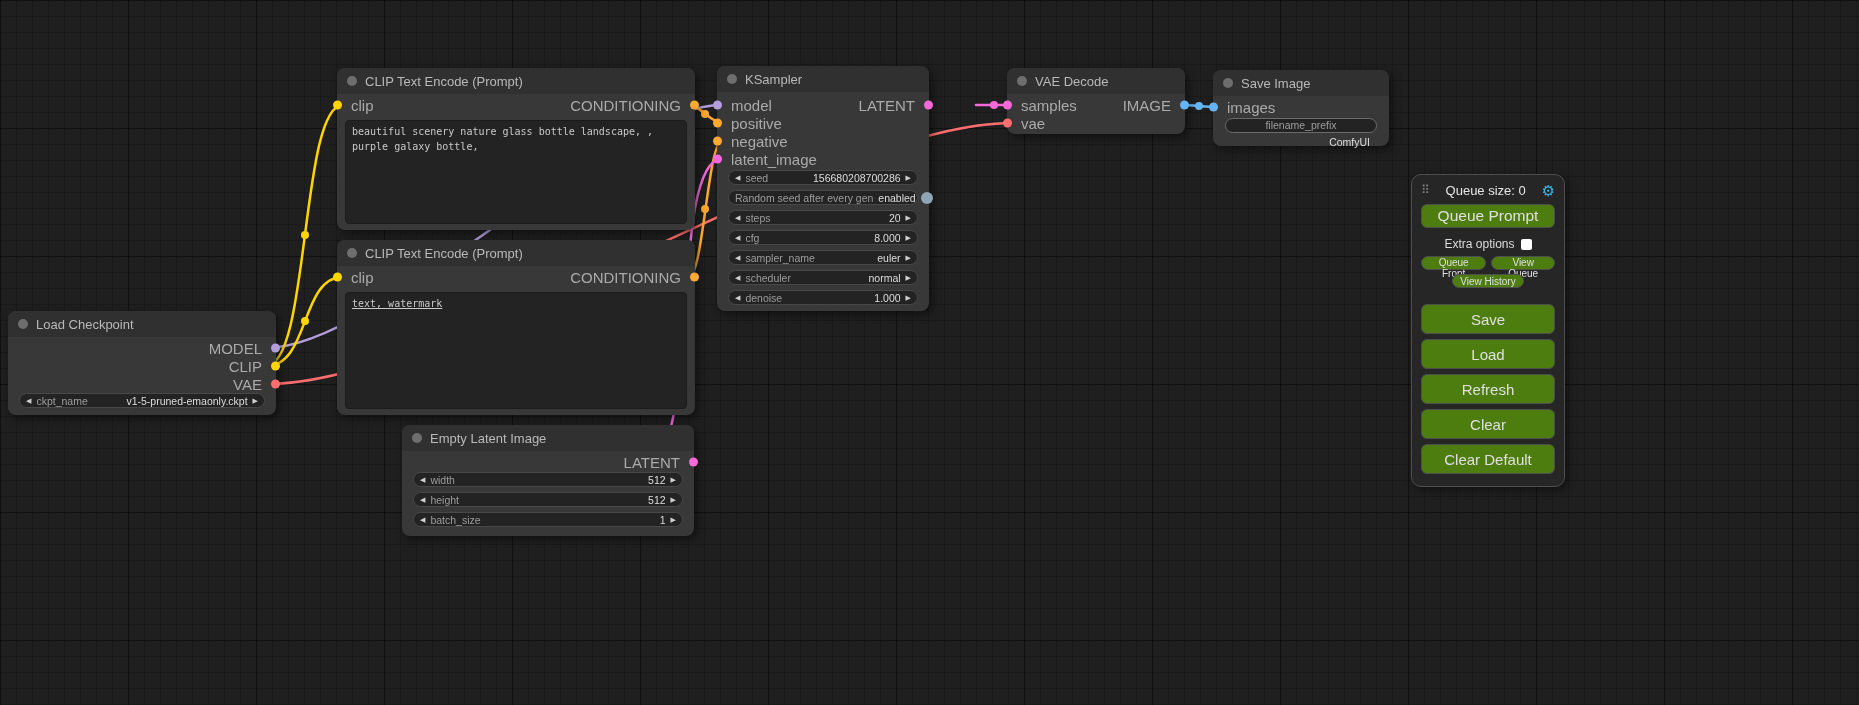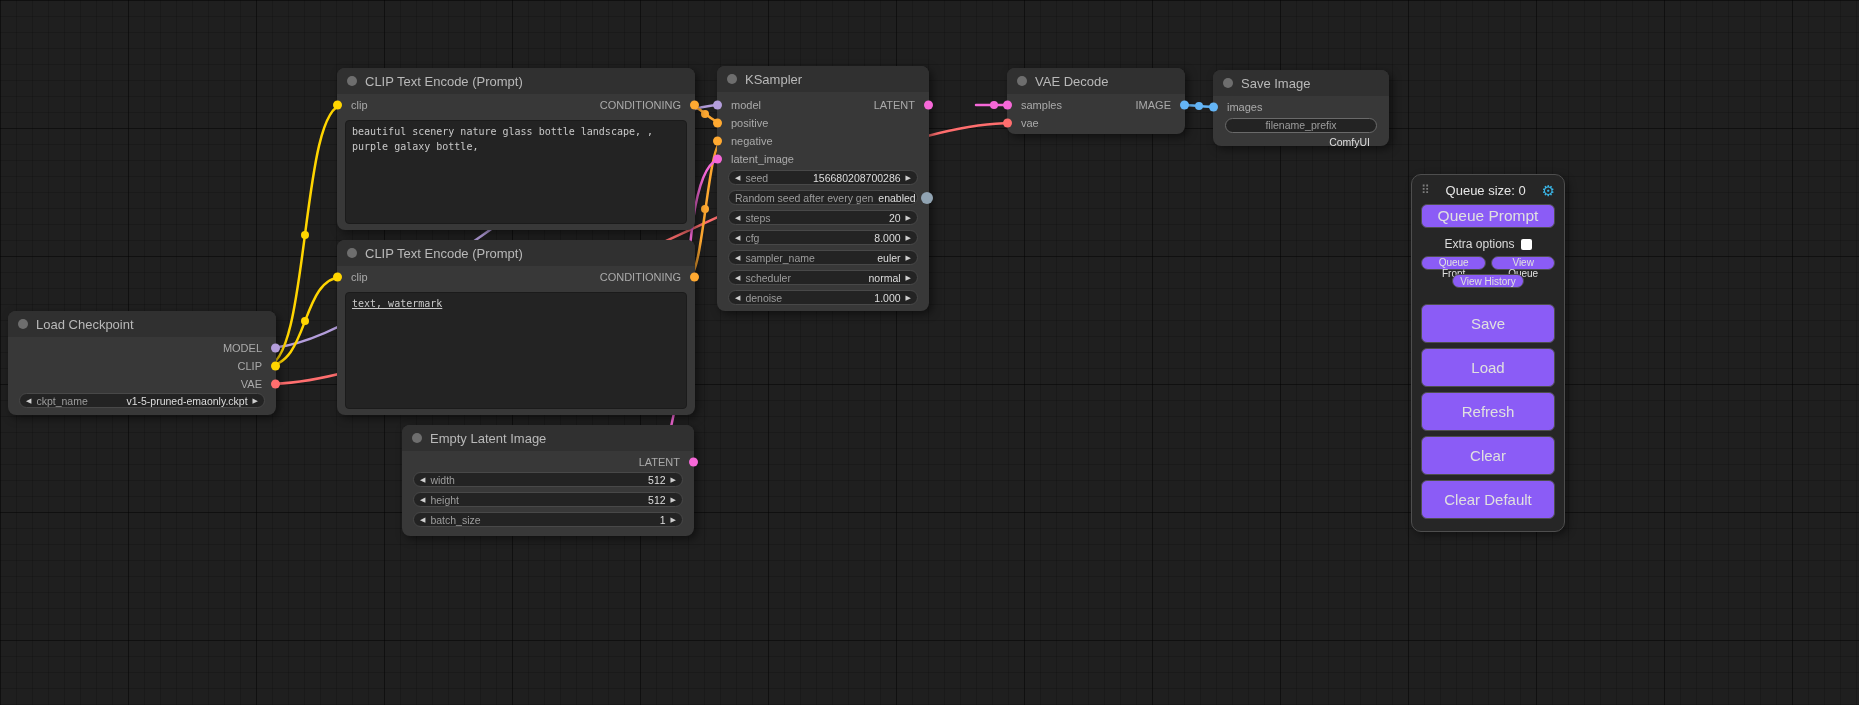--- a/index.html
+++ b/index.html
@@ -22,21 +22,21 @@
   .f-model{fill:var(--model)} .f-clip{fill:var(--clip)}
   .f-cond{fill:var(--conditioning)} .f-latent{fill:var(--latent)} .f-image{fill:var(--image)}
 
   .node { position:absolute; background:#383838; border-radius:8px;
     box-shadow:3px 3px 9px rgba(0,0,0,0.5); color:#a8a8a8; }
   .node-title { height:26px; display:flex; align-items:center; gap:8px; padding:0 10px;
     background:#303030; border-radius:8px 8px 0 0; color:#b9b9b9; font-size:13px; }
   .collapse-dot { width:10px; height:10px; border-radius:50%; background:#6e6e6e; flex:none; }
 
   .slot-row { position:relative; height:18px; display:flex; align-items:center;
-    font-size:11px; color:#aaa; padding:0 14px; }
+    font-size:15px; color:#aaa; padding:0 14px; }
   .slot-row.first { margin-top:2px; }
   .slot-row.dual { justify-content:space-between; }
   .slot-row.out { justify-content:flex-end; }
   .socket { position:absolute; top:50%; width:9px; height:9px; border-radius:50%;
     transform:translateY(-50%); }
   .socket.in { left:-4px; } .socket.out { right:-4px; }
   .c-model{background:var(--model)} .c-clip{background:var(--clip)} .c-vae{background:var(--vae)}
   .c-cond{background:var(--conditioning)} .c-latent{background:var(--latent)} .c-image{background:var(--image)}
 
   .widgets { display:flex; flex-direction:column; gap:5px; padding:0 11px; }
@@ -53,25 +53,25 @@
     border:1px solid #1b1b1b; border-radius:4px; resize:none; padding:4px 6px;
     color:#c9c9c9; font:10px "DejaVu Sans Mono", monospace; line-height:1.45; outline:none; }
 
   .menu { position:absolute; left:1411px; top:174px; width:154px; background:#262626;
     border:1px solid #4e4e4e; border-radius:10px; padding:4px 9px 12px;
     box-shadow:3px 3px 9px rgba(0,0,0,0.45); color:#ddd; }
   .menu-header { display:flex; align-items:center; justify-content:space-between;
     height:22px; font-size:13px; color:#e6e6e6; }
   .drag-handle { color:#7d7d7d; font-size:12px; cursor:move; }
   .gear { color:var(--gear); font-size:15px; line-height:1; cursor:pointer; }
-  .btn { display:block; width:100%; background:#8b5cf6; border:1px solid #4e4e4e;
+  .btn { display:block; width:100%; background:#4d7c0f; border:1px solid #4e4e4e;
     border-radius:6px; color:#e0e0e0; text-align:center; cursor:pointer;
     font-family:"Liberation Sans", sans-serif; }
   .btn.big { height:24px; font-size:15.5px; margin:3px 0 9px; }
-  .btn.std { height:39px; font-size:15px; margin-top:5px; }
+  .btn.std { height:30px; font-size:15px; margin-top:5px; }
   .btn.mini { display:inline-block; width:auto; font-size:10px; height:14px;
     border-radius:8px; padding:0 7px; }
   .extra-row { display:flex; align-items:center; justify-content:center; gap:6px;
     font-size:12px; color:#dcdcdc; margin-bottom:5px; }
   .checkbox { width:11px; height:11px; background:#ffffff; border-radius:2px; cursor:pointer; }
   .mini-row { display:flex; gap:5px; justify-content:center; margin-bottom:4px; }
   .menu .spacer { height:7px; }
 </style>
 </head>
 <body>

